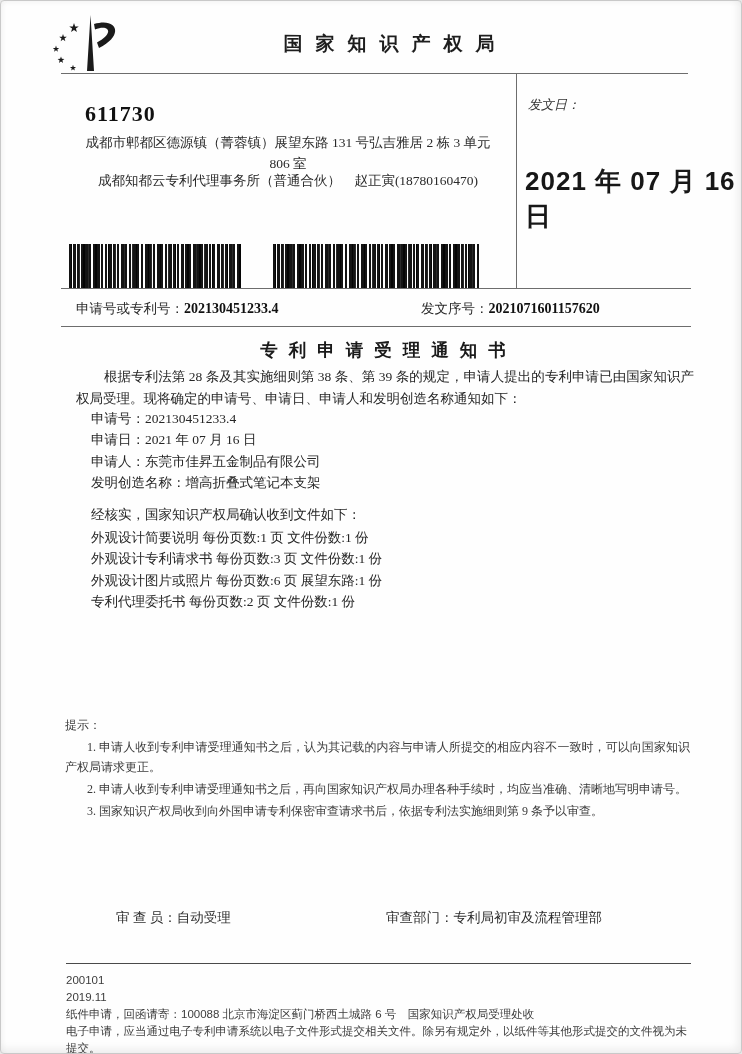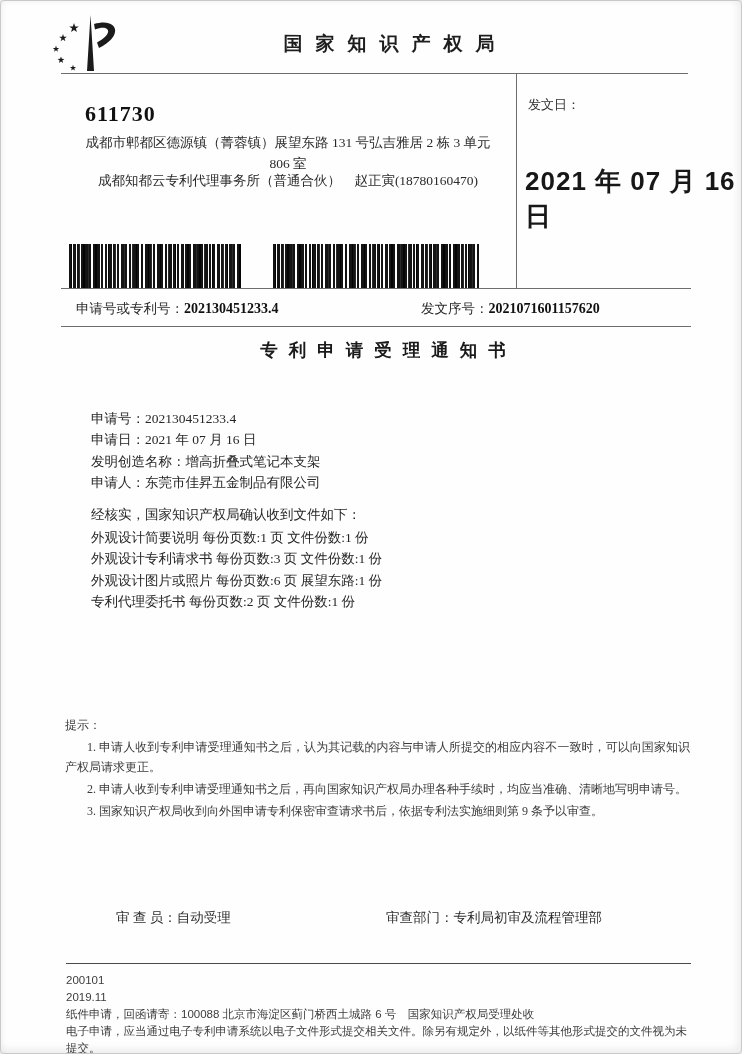--- a/index.html
+++ b/index.html
@@ -46,21 +46,21 @@
     left: 62px; top: 131px; width: 450px;
     text-align: center;
     font-size: 13.5px; color: #2a2a2a;
     line-height: 21px;
   }
   .agent-line {
     left: 62px; top: 171px; width: 450px;
     text-align: center;
     font-size: 13.5px; color: #2a2a2a;
   }
-  .issue-date-label { left: 527px; top: 95px; font-size: 13px; color: #333; }
+  .issue-date-label { left: 527px; top: 95px; font-size: 13px; color: #333; font-style: italic; }
   .issue-date {
     left: 524px; top: 163px;
     font-family: "Liberation Sans", "DejaVu Sans", sans-serif;
     font-size: 26px; font-weight: bold; color: #171717;
     letter-spacing: 1px;
   }
 
   
   .barcode {
     top: 243px; height: 45px;
@@ -172,26 +172,27 @@
     <span>申请号或专利号：</span><span class="num">202130451233.4</span>
     <span class="serial-group">
       <span>发文序号：</span><span class="num">2021071601157620</span>
     </span>
   </div>
 
   <div class="abs hline" style="left:60px; top:325px; width:630px;"></div>
 
   <div class="abs notice-title">专利申请受理通知书</div>
 
+  <div class="abs body-par">根据专利法第 28 条及其实施细则第 38 条、第 39 条的规定，申请人提出的专利申请已由国家知识产权局受理。现将确定的申请号、申请日、申请人和发明创造名称通知如下：</div>
 
   <div class="abs fields">
     <div>申请号：202130451233.4</div>
     <div>申请日：2021 年 07 月 16 日</div>
+    <div>申请人：东莞市佳昇五金制品有限公司</div>
     <div>发明创造名称：增高折叠式笔记本支架</div>
-    <div>申请人：东莞市佳昇五金制品有限公司</div>
   </div>
 
   <div class="abs confirm-line">经核实，国家知识产权局确认收到文件如下：</div>
 
   <div class="abs doc-list">
     <div>外观设计简要说明 每份页数:1 页  文件份数:1 份</div>
     <div>外观设计专利请求书 每份页数:3 页  文件份数:1 份</div>
     <div>外观设计图片或照片 每份页数:6 页  展望东路:1 份</div>
     <div>专利代理委托书 每份页数:2 页  文件份数:1 份</div>
   </div>

